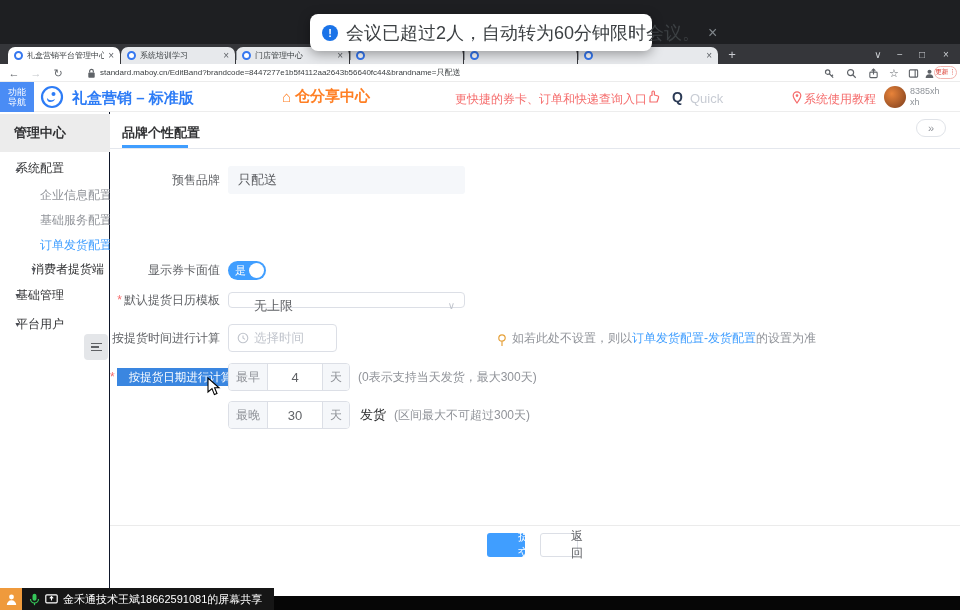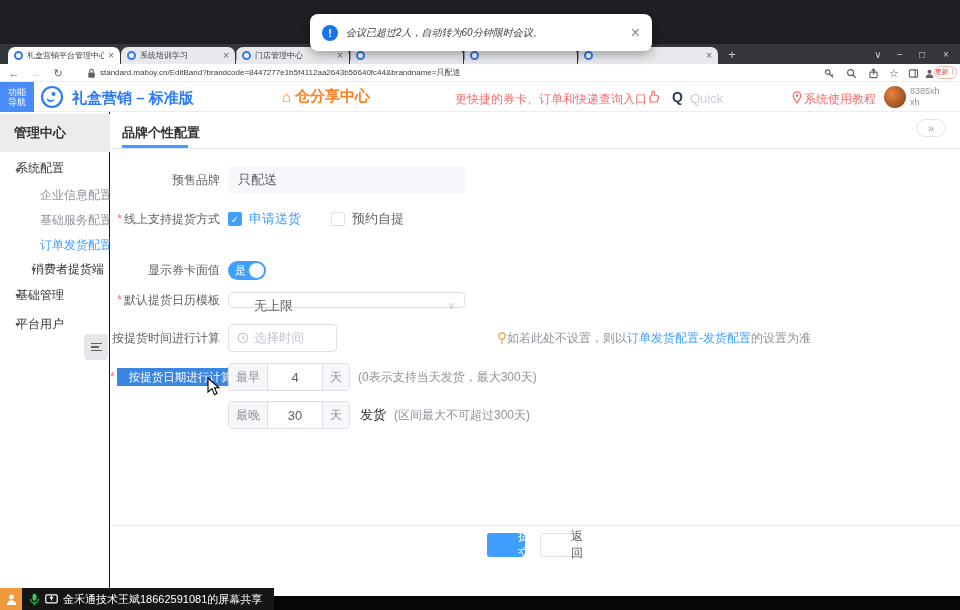--- a/index.html
+++ b/index.html
@@ -84,21 +84,21 @@
   .toggle .t-txt { position:absolute; left:7px; top:3px; font-size:11px; color:#fff; line-height:13px; }
   .toggle .t-knob { position:absolute; right:2px; top:2px; width:15px; height:15px; border-radius:50%; background:#fff; }
   .select { width:237px; height:16px; border:1px solid #dcdfe6; border-radius:4px; background:#fff; position:relative;
             font-size:13px; color:#606266; line-height:26px; padding-left:25px; }
   .select .chev { position:absolute; right:9px; top:0; color:#c0c4cc; font-size:10px; }
   .time-input { width:109px; height:28px; border:1px solid #dcdfe6; border-radius:4px; background:#fff;
                 display:flex; align-items:center; padding:0 8px; gap:5px; }
   .time-input input { border:none; outline:none; width:70px; font-size:12.5px; color:#606266; font-family:"Liberation Sans",sans-serif; }
   .time-input input::placeholder { color:#c0c4cc; }
   .suffix-txt { font-size:13px; color:#606266; margin-left:10px; white-space:nowrap; }
-  .tip { position:absolute; left:387px; display:flex; align-items:center; font-size:12px; color:#909399; white-space:nowrap; }
+  .tip { position:absolute; left:387px; display:flex; align-items:flex-end; gap:5px; font-size:12px; color:#909399; white-space:nowrap; }
   .tip .link { color:#409eff; }
 
   .sel-label-box { background:#3a86e0; color:#fff; font-size:11.5px; padding:3px 12px; white-space:nowrap; }
   .igroup { display:flex; border:1px solid #dcdfe6; border-radius:4px; overflow:hidden; height:28px; }
   .iaddon { background:#f5f7fa; color:#909399; font-size:12px; display:flex; align-items:center; padding:0 7px; }
   .iaddon.first { border-right:1px solid #dcdfe6; }
   .iaddon.last { border-left:1px solid #dcdfe6; }
   .igroup input { width:54px; border:none; outline:none; text-align:center; font-size:13px; color:#606266;
                   font-family:"Liberation Sans",sans-serif; }
   .hint { font-size:12px; color:#909399; margin-left:8px; white-space:nowrap; }
@@ -108,21 +108,21 @@
   .btn { position:absolute; top:421px; height:24px; border-radius:3px; font-size:12px; display:flex; align-items:center;
          justify-content:center; cursor:pointer;padding-left:36px; }
   .btn-primary { left:377px; width:38px; background:#409eff; color:#fff; }
   .btn-plain { left:430px; width:38px; background:#fff; border:1px solid #dcdfe6; color:#606266; }
 
   
   .toast { position:absolute; left:310px; top:14px; width:342px; height:37px; background:#fff; border-radius:8px;
            box-shadow:0 3px 12px rgba(0,0,0,.35); display:flex; align-items:center; padding:0 12px; gap:8px; z-index:50; }
   .toast-icon { width:16px; height:16px; border-radius:50%; background:#1a73e8; color:#fff; font-size:11px; font-weight:bold;
                 display:flex; align-items:center; justify-content:center; flex:none; }
-  .toast-text { font-size:10px; color:#3c4043; white-space:nowrap;font-style:italic; }
+  .toast-text { font-size:18px; color:#3c4043; white-space:nowrap; }
   .toast-x { margin-left:auto; font-size:16px; color:#80868b; line-height:1; }
 
   .bottomstrip { position:absolute; left:0; top:596px; width:960px; height:14px; background:#060606; }
   .sharebar { position:absolute; left:0; top:588px; height:22px; display:flex; z-index:60; }
   .share-avatar { width:22px; height:22px; background:#ef9a3c; display:flex; align-items:center; justify-content:center; flex:none; }
   .share-pill { background:#161616; display:flex; align-items:center; padding:0 12px 0 7px; gap:5px; }
   .share-text { font-size:11px; color:#fff; white-space:nowrap; }
 
   .cursor { position:absolute; left:207px; top:377px; z-index:70; }
 </style>
@@ -274,33 +274,20 @@
         <div class="tabs-border"></div>
         <div class="collapse-pill">»</div>
 
         <div class="frow" style="top:54px;height:28px;">
           <div class="flabel">预售品牌</div>
           <div class="fctrl">
             <input class="input-plain" value="只配送" style="">
           </div>
         </div>
 
-        <div class="frow" style="top:97px;height:20px;">
-          <div class="flabel">
-            <span class="req">*</span><span>线上支持提货方式</span>
-          </div>
-          <div class="fctrl">
-            <span class="checkbox checked">
-              <span>✓</span>
-            </span>
-            <span class="cb-label" style="color:#409eff;">申请送货</span>
-            <span class="checkbox empty" style="margin-left:30px;"></span>
-            <span class="cb-label" style="color:#606266;">预约自提</span>
-          </div>
-        </div>
 
         <div class="frow" style="top:148px;height:20px;justify-content:center;">
           <div class="flabel">显示券卡面值</div>
           <div class="fctrl">
             <div class="toggle">
               <span class="t-txt">是</span>
               <span class="t-knob"></span>
             </div>
           </div>
         </div>

